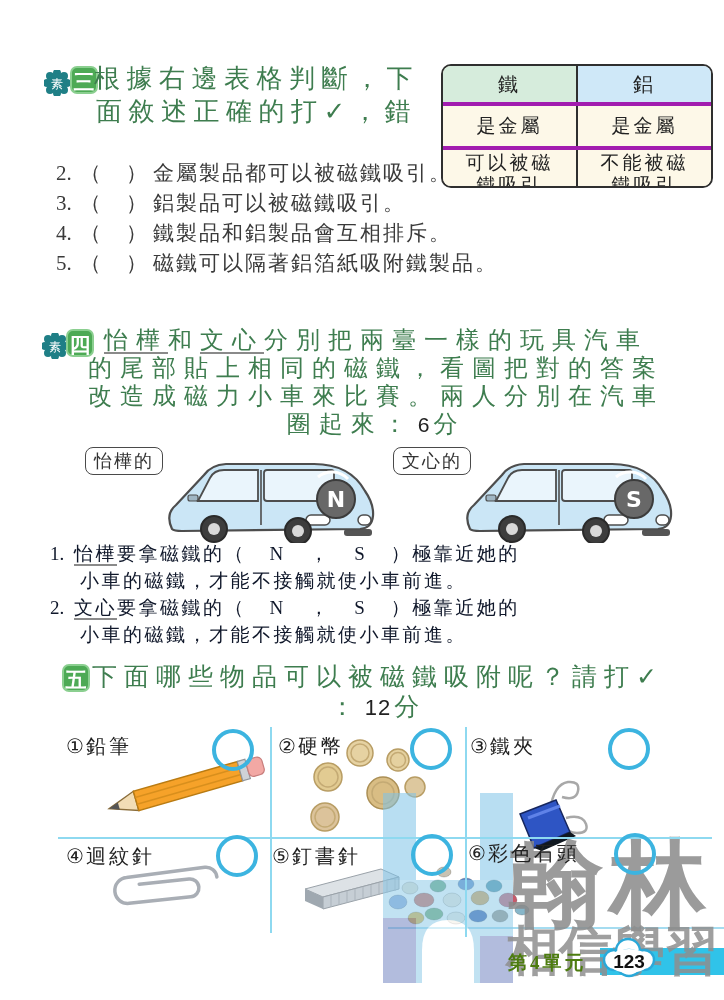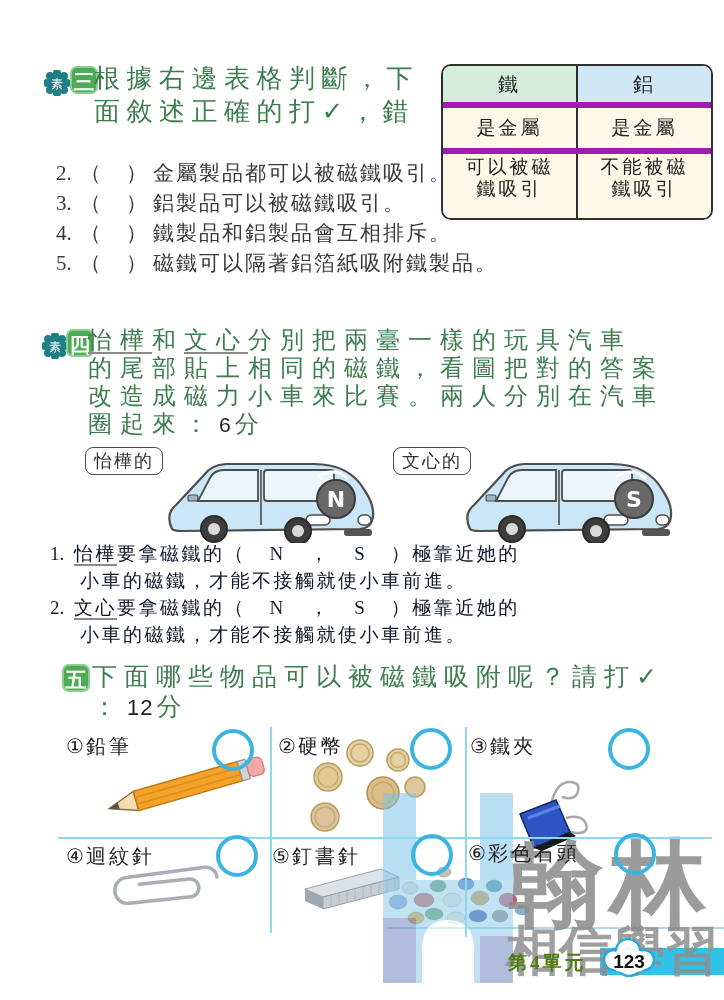--- a/index.html
+++ b/index.html
@@ -15,46 +15,46 @@
   #wm-h{left:380px;top:788px;z-index:2;opacity:.55;}
   #wm-brand{left:508px;top:836px;z-index:2;font-size:96px;line-height:1;
     font-weight:bold;color:#8a8a8a;letter-spacing:6px;opacity:.85;
     font-family:"Liberation Sans",sans-serif;}
   #footer-bar{left:600px;top:948px;width:124px;height:27px;background:#30c3e9;z-index:1;}
   #footer-line{left:388px;top:927px;width:336px;height:2px;background:#a5dcf0;z-index:1;}
   #wm-slogan{left:506px;top:924px;z-index:2;font-size:53px;line-height:1;
     font-weight:bold;color:#8f8f8f;opacity:.85;font-family:"Liberation Sans",sans-serif;}
 
   
-  .green{color:#3e7d4f;}
+  .green{color:#3e7d4f;text-align:center;}
   .hline{white-space:nowrap;}
   .seg-d{color:#222;font-family:"Liberation Sans",sans-serif;font-size:.88em;letter-spacing:1px;margin:0 3px;}
   .seg-u{text-decoration:underline;text-underline-offset:4px;text-decoration-thickness:1.5px;text-decoration-color:#8a8a8a;}
   .seg-opt{margin:0 2px;}
 
   
   .badge{width:26px;height:26px;z-index:3;}
   
   .numbox{width:28px;height:28px;background:#4daa55;border:2px solid #8bcf90;
     border-radius:7px;color:#fff;font-size:21px;font-weight:bold;line-height:28px;
     text-align:center;z-index:3;box-sizing:border-box;}
 
   
   #s3-heading{left:94px;top:62px;z-index:3;font-size:26px;letter-spacing:6.5px;line-height:33px;}
   #s3-table{left:441px;top:64px;width:268px;border:2.5px solid #2f2f2f;border-radius:10px;
     overflow:hidden;z-index:3;background:#fdf8e8;}
   .t-row{display:flex;}
-  .t-row + .t-row{border-top:6px solid #a21caf;}
+  .t-row + .t-row{border-top:4px solid #a21caf;}
   .t-cell{flex:1;text-align:center;letter-spacing:3px;color:#222;}
   .t-cell + .t-cell{border-left:2px solid #2f2f2f;}
   .t-head .t-cell{height:36px;line-height:36px;font-size:20px;}
   .th-iron{background:#d6ecdc;}
   .th-alu{background:#cfe8f8;}
   .t-body1 .t-cell{height:40px;line-height:40px;font-size:19px;background:#fdf8e8;}
-  .t-body2 .t-cell{height:64px;line-height:22px;font-size:19px;background:#fdf8e8;
+  .t-body2 .t-cell{height:36px;line-height:22px;font-size:19px;background:#fdf8e8;
     white-space:pre-line;padding-top:2px;box-sizing:border-box;}
   #s3-questions{left:56px;top:158px;z-index:3;font-size:21px;letter-spacing:2px;line-height:30px;color:#3a3a3a;}
   .q-row{white-space:nowrap;height:30px;}
   .q-num{display:inline-block;width:24px;letter-spacing:0;font-family:"Liberation Serif",serif;}
   .q-bracket{margin-right:4px;}
 
   
   #s4-heading{left:88px;top:326px;z-index:3;font-size:24px;letter-spacing:8px;line-height:28px;}
   .car-label{border:1.5px solid #4a4a4a;border-radius:8px;background:#fff;
     font-size:18px;letter-spacing:2px;padding:1px 8px;z-index:3;color:#333;}

